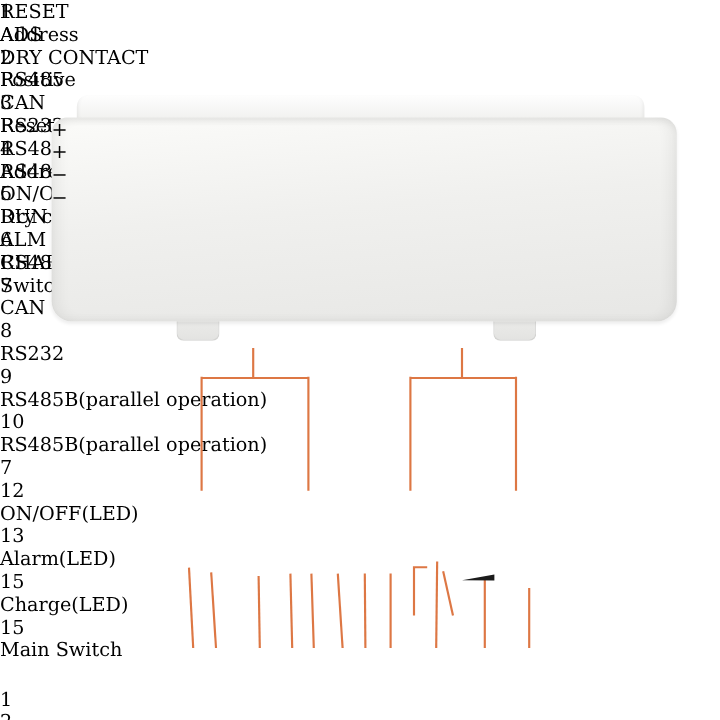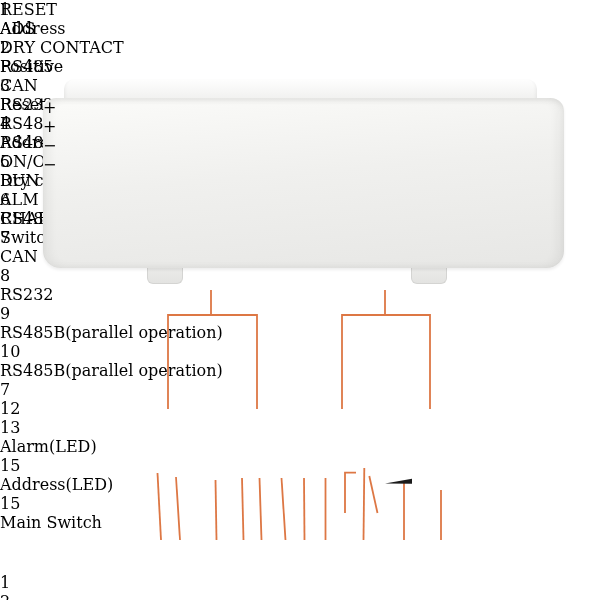--- a/index.html
+++ b/index.html
@@ -296,25 +296,26 @@
     </div>
     <div class="lrow">
       <div class="badge"><span class="bc">9</span></div>
       <div class="lcell c1 fz125">RS485B(parallel operation)</div>
       <div class="badge"><span class="bc">10</span></div>
       <div class="lcell c2 fz125">RS485B(parallel operation)</div>
     </div>
     <div class="lrow">
       <div class="badge"><span class="bc">7</span></div>
       <div class="badge"><span class="bc">12</span></div>
+      <div class="lcell c2">ON/OFF(LED)</div>
     </div>
     <div class="lrow">
       <div class="badge"><span class="bc">13</span></div>
       <div class="lcell c1">Alarm(LED)</div>
       <div class="badge"><span class="bc">15</span></div>
-      <div class="lcell c2">Address(LED)</div>
+      <div class="lcell c2">Charge(LED)</div>
     </div>
     <div class="lrow">
       <div class="badge"><span class="bc">15</span></div>
       <div class="lcell c1">Main Switch</div>
     </div>
   </div>
 </div>
 
 </body></html>

